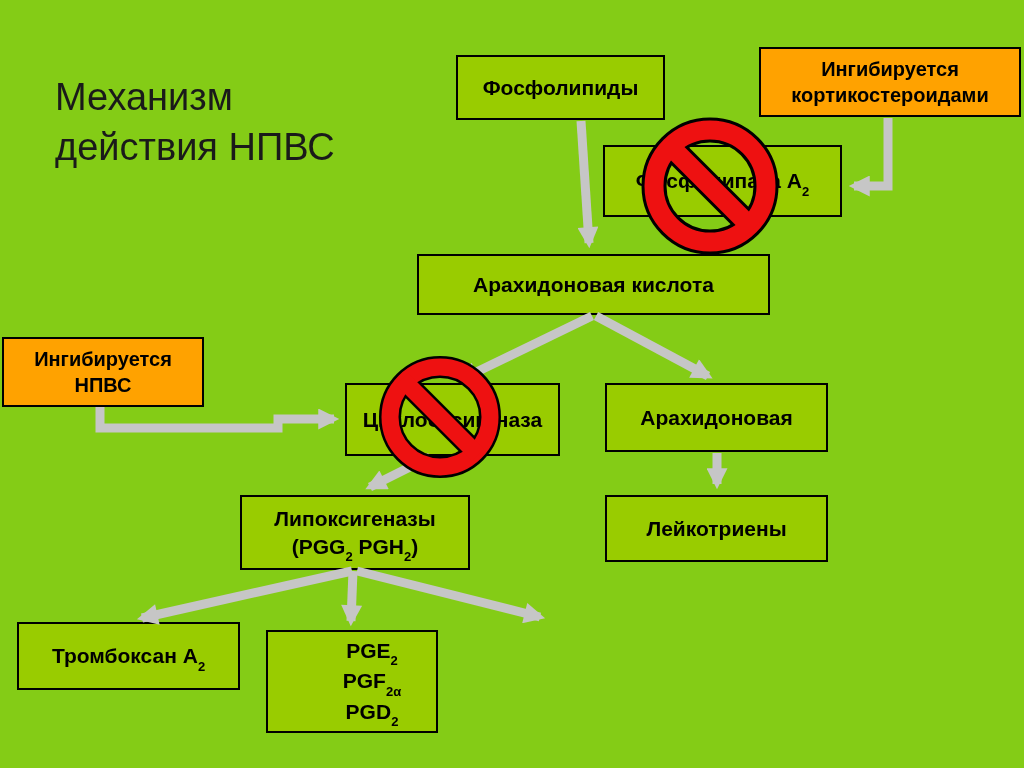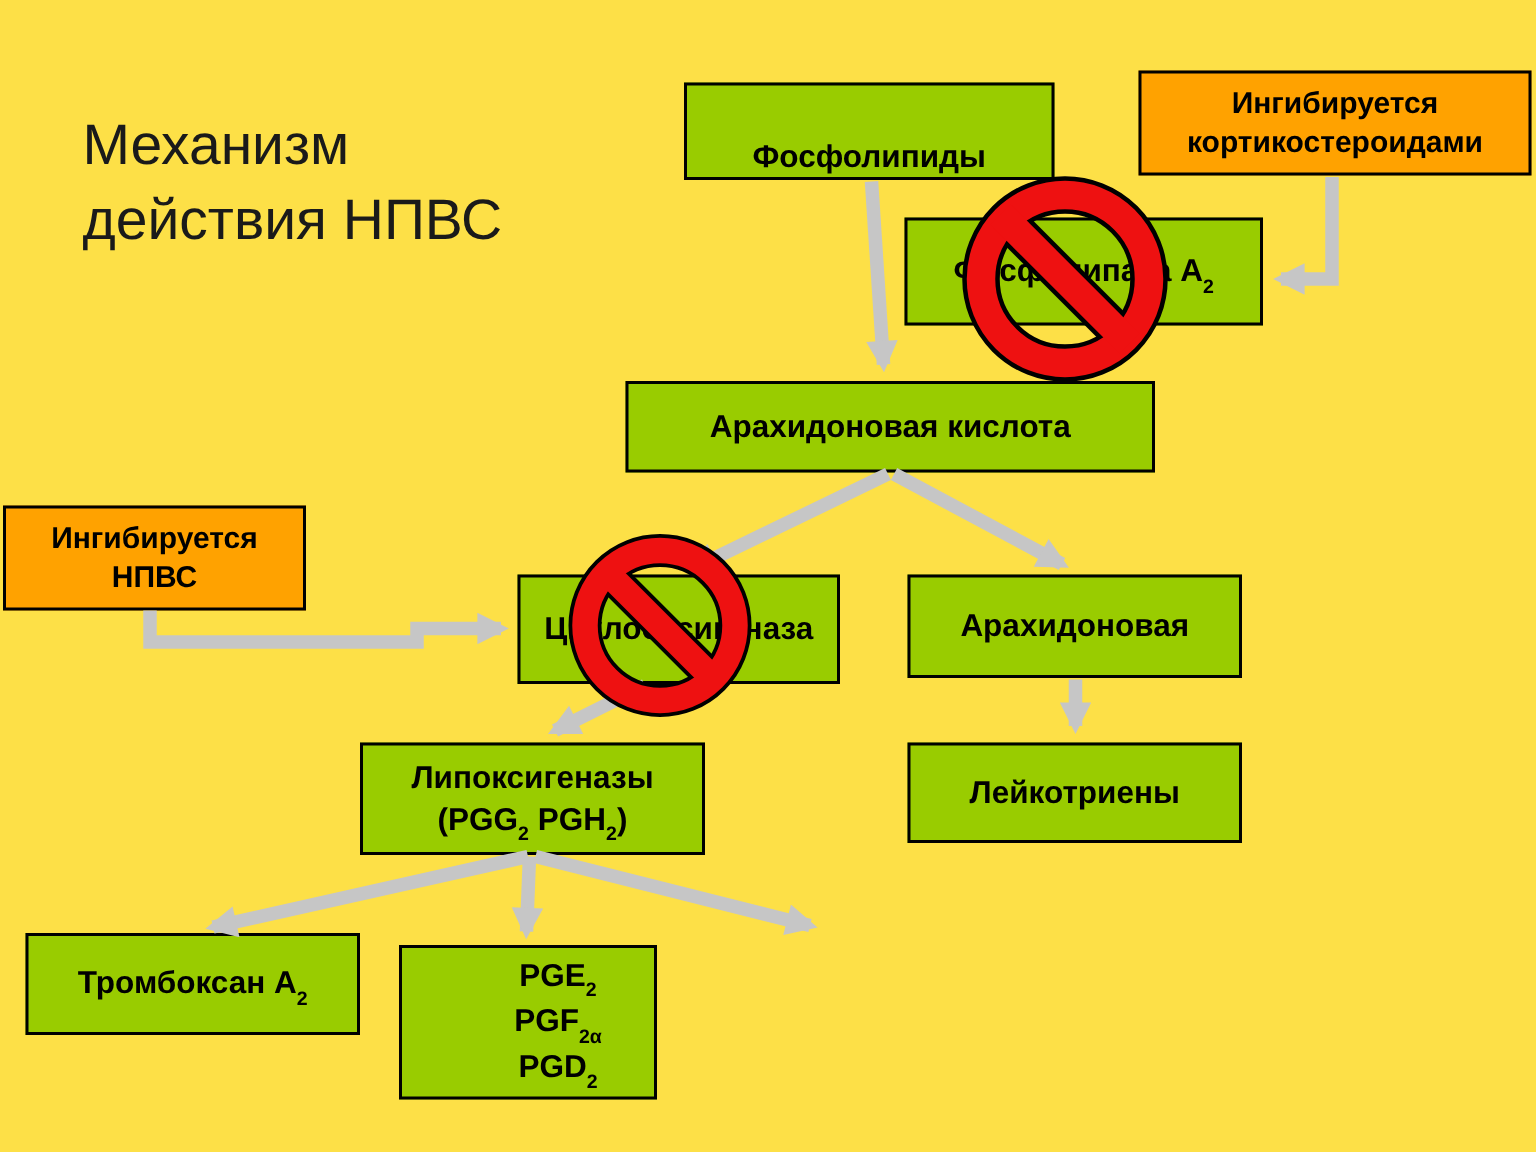--- a/index.html
+++ b/index.html
@@ -1,35 +1,35 @@
 <!DOCTYPE html>
 <html style="--box-green: #99cc00; --box-orange: #ffa200; --prohibit-red: #ee1111; --arrow-gray: #c6c6c6; --border-black: #000000; --title-text: #1a1a1a;"><head>
 <meta charset="utf-8">
 <style>
   html,body{margin:0;padding:0;background:#fff;}
   .slide{
-    position:relative;width:1024px;height:768px;background:#fde047;
+    position:relative;width:1024px;height:768px;background:#84cc16;
     overflow:hidden;font-family:"Liberation Sans",sans-serif;
   }
   .title{
     position:absolute;left:55px;top:72px;margin:0;
     font-size:38px;font-weight:400;color:#1a1a1a;line-height:1.32;
   }
   .title span{display:block;}
   .box{
     position:absolute;
     background:var(--box-green,#99cc00);
     border:2px solid var(--border-black,#000);
     box-sizing:border-box;
     display:flex;flex-direction:column;align-items:center;justify-content:center;
     text-align:center;color:#000;font-weight:bold;font-size:21px;line-height:1.3;
   }
   .box.orange{background:var(--box-orange,#ffa200);font-size:20px;}
   .box sub{font-size:0.62em;line-height:0;position:relative;top:0.18em;}
-  .b-phospholipids   {left:456px;top:55px;width:247px;height:65px;justify-content:flex-end;}
+  .b-phospholipids   {left:456px;top:55px;width:209px;height:65px;}
   .b-cortico         {left:759px;top:47px;width:262px;height:70px;}
   .b-phospholipase   {left:603px;top:145px;width:239px;height:72px;}
   .b-arachidonic     {left:417px;top:254px;width:353px;height:61px;}
   .b-nsaid           {left:2px;top:337px;width:202px;height:70px;}
   .b-cyclooxygenase  {left:345px;top:383px;width:215px;height:73px;}
   .b-lipoxygenases   {left:605px;top:383px;width:223px;height:69px;}
   .b-endoperoxides   {left:240px;top:495px;width:230px;height:75px;}
   .b-leukotrienes    {left:605px;top:495px;width:223px;height:67px;align-items:center;}
   .b-thromboxane     {left:17px;top:622px;width:223px;height:68px;}
   .b-prostaglandins  {left:266px;top:630px;width:172px;height:103px;line-height:1.45;padding-left:40px;}

